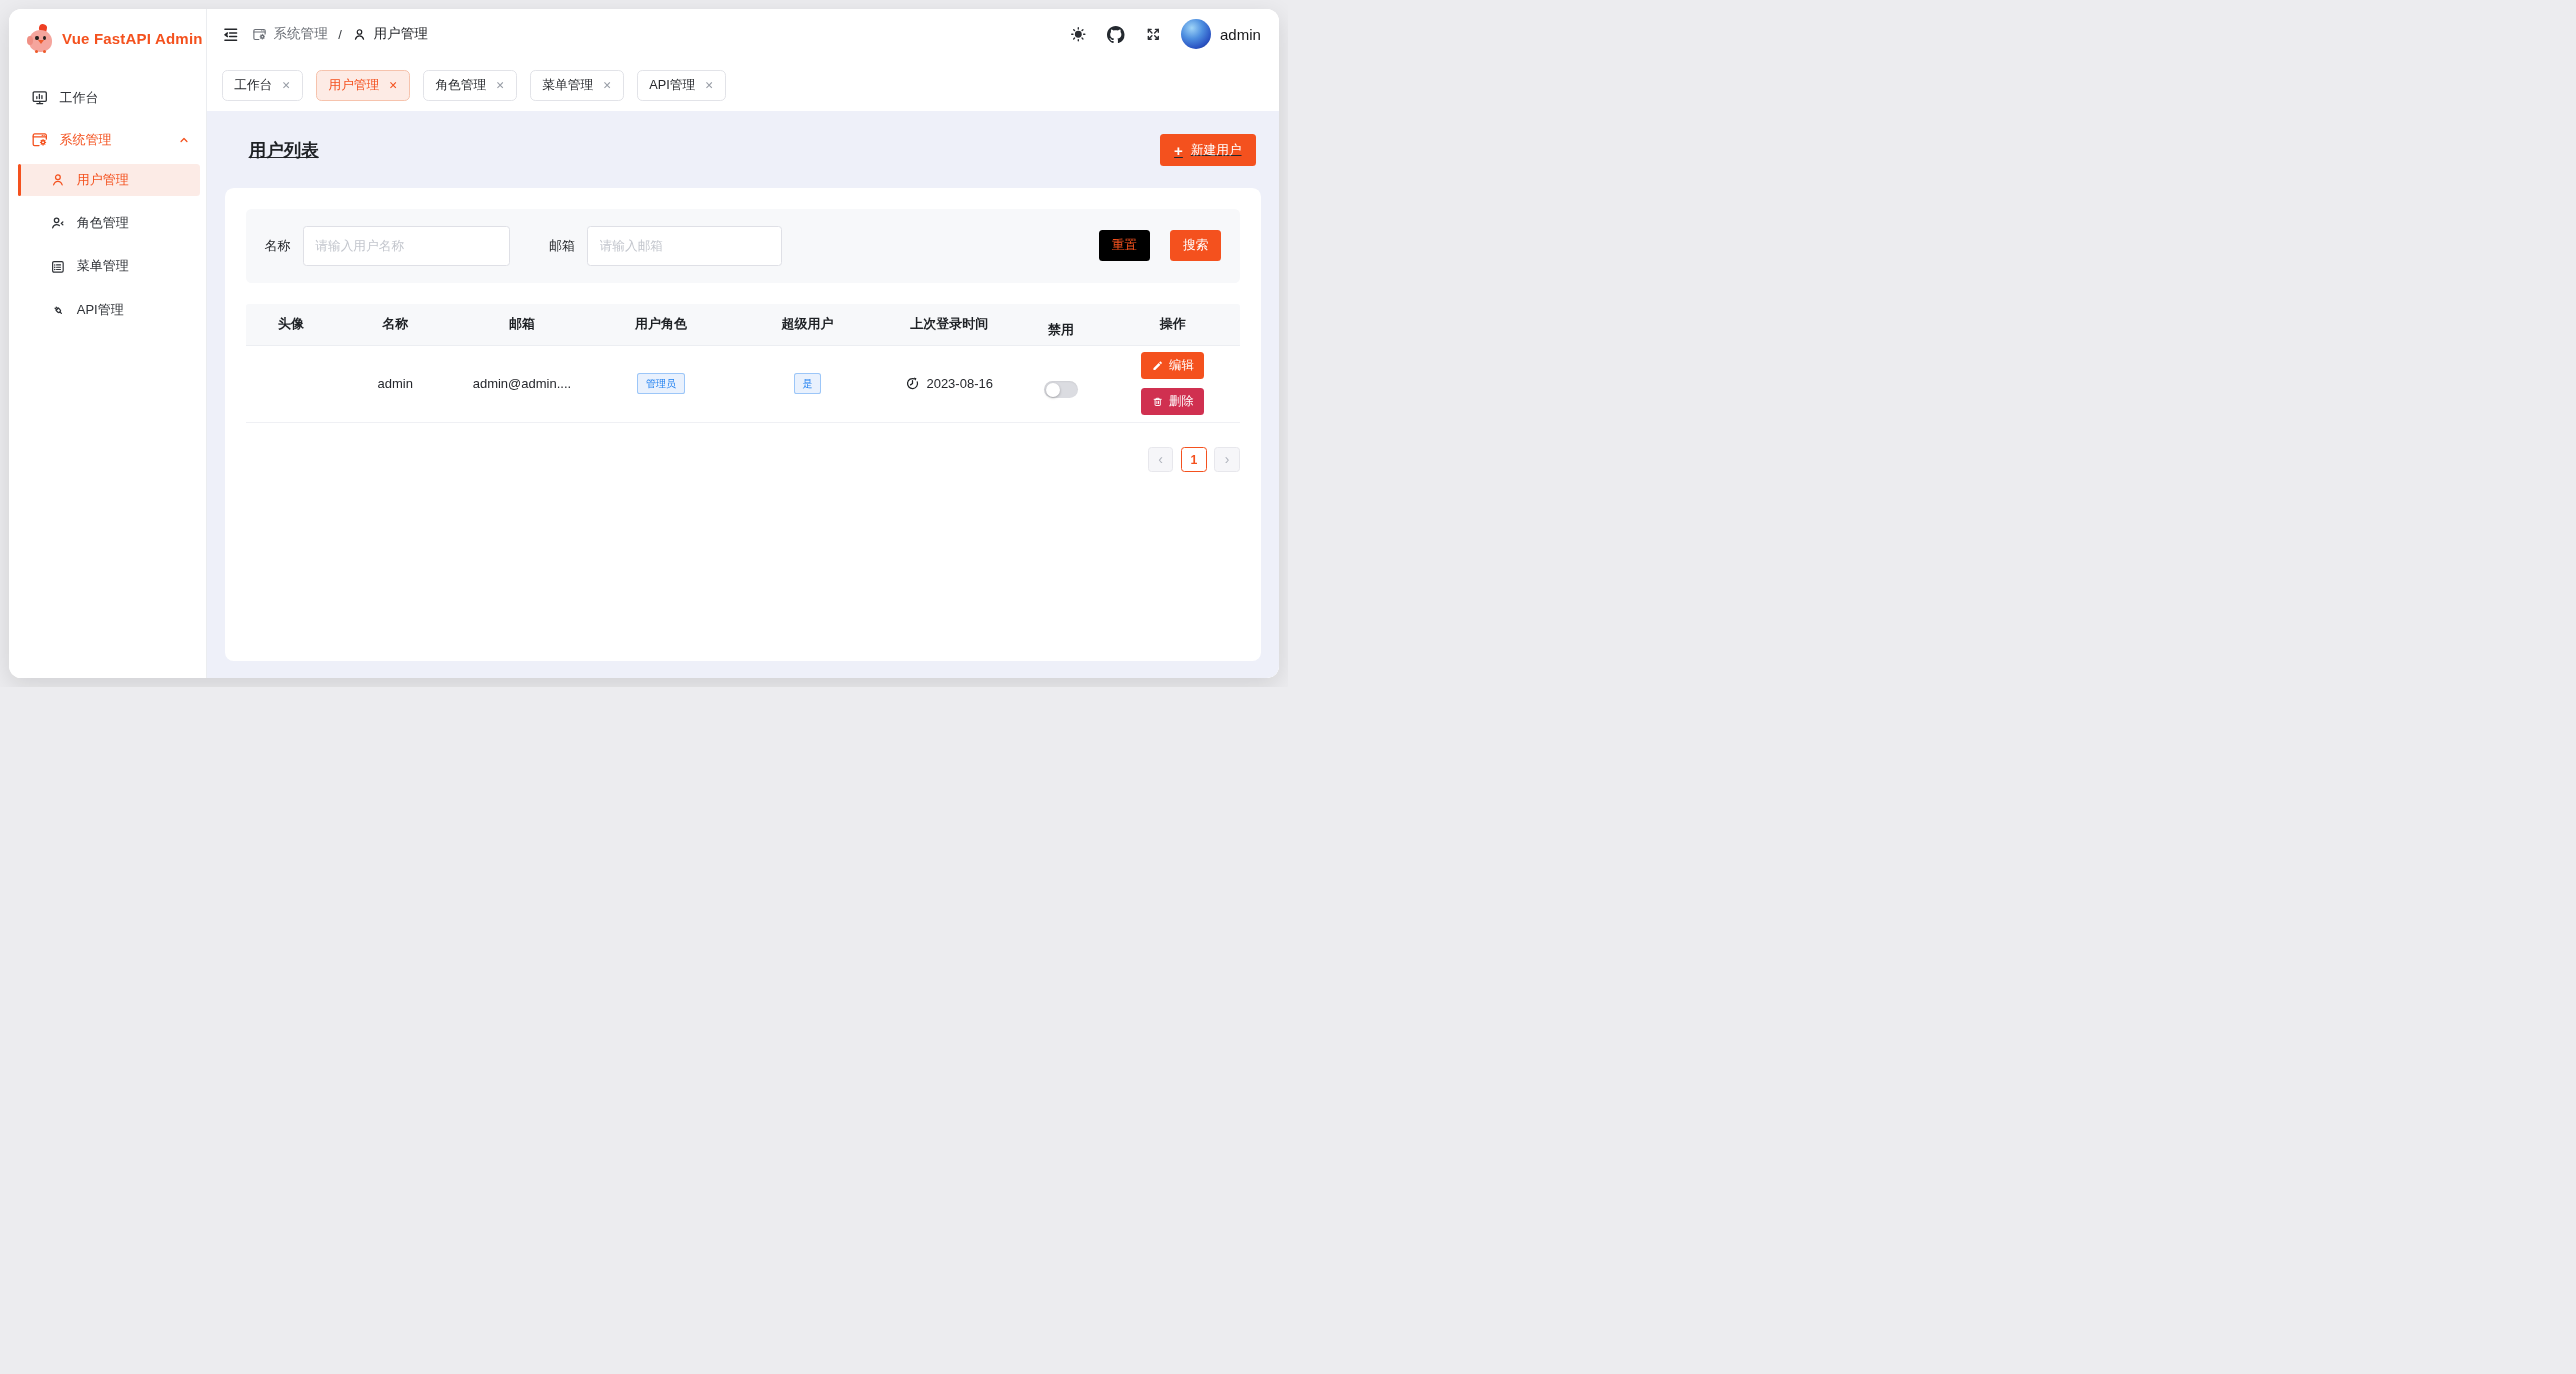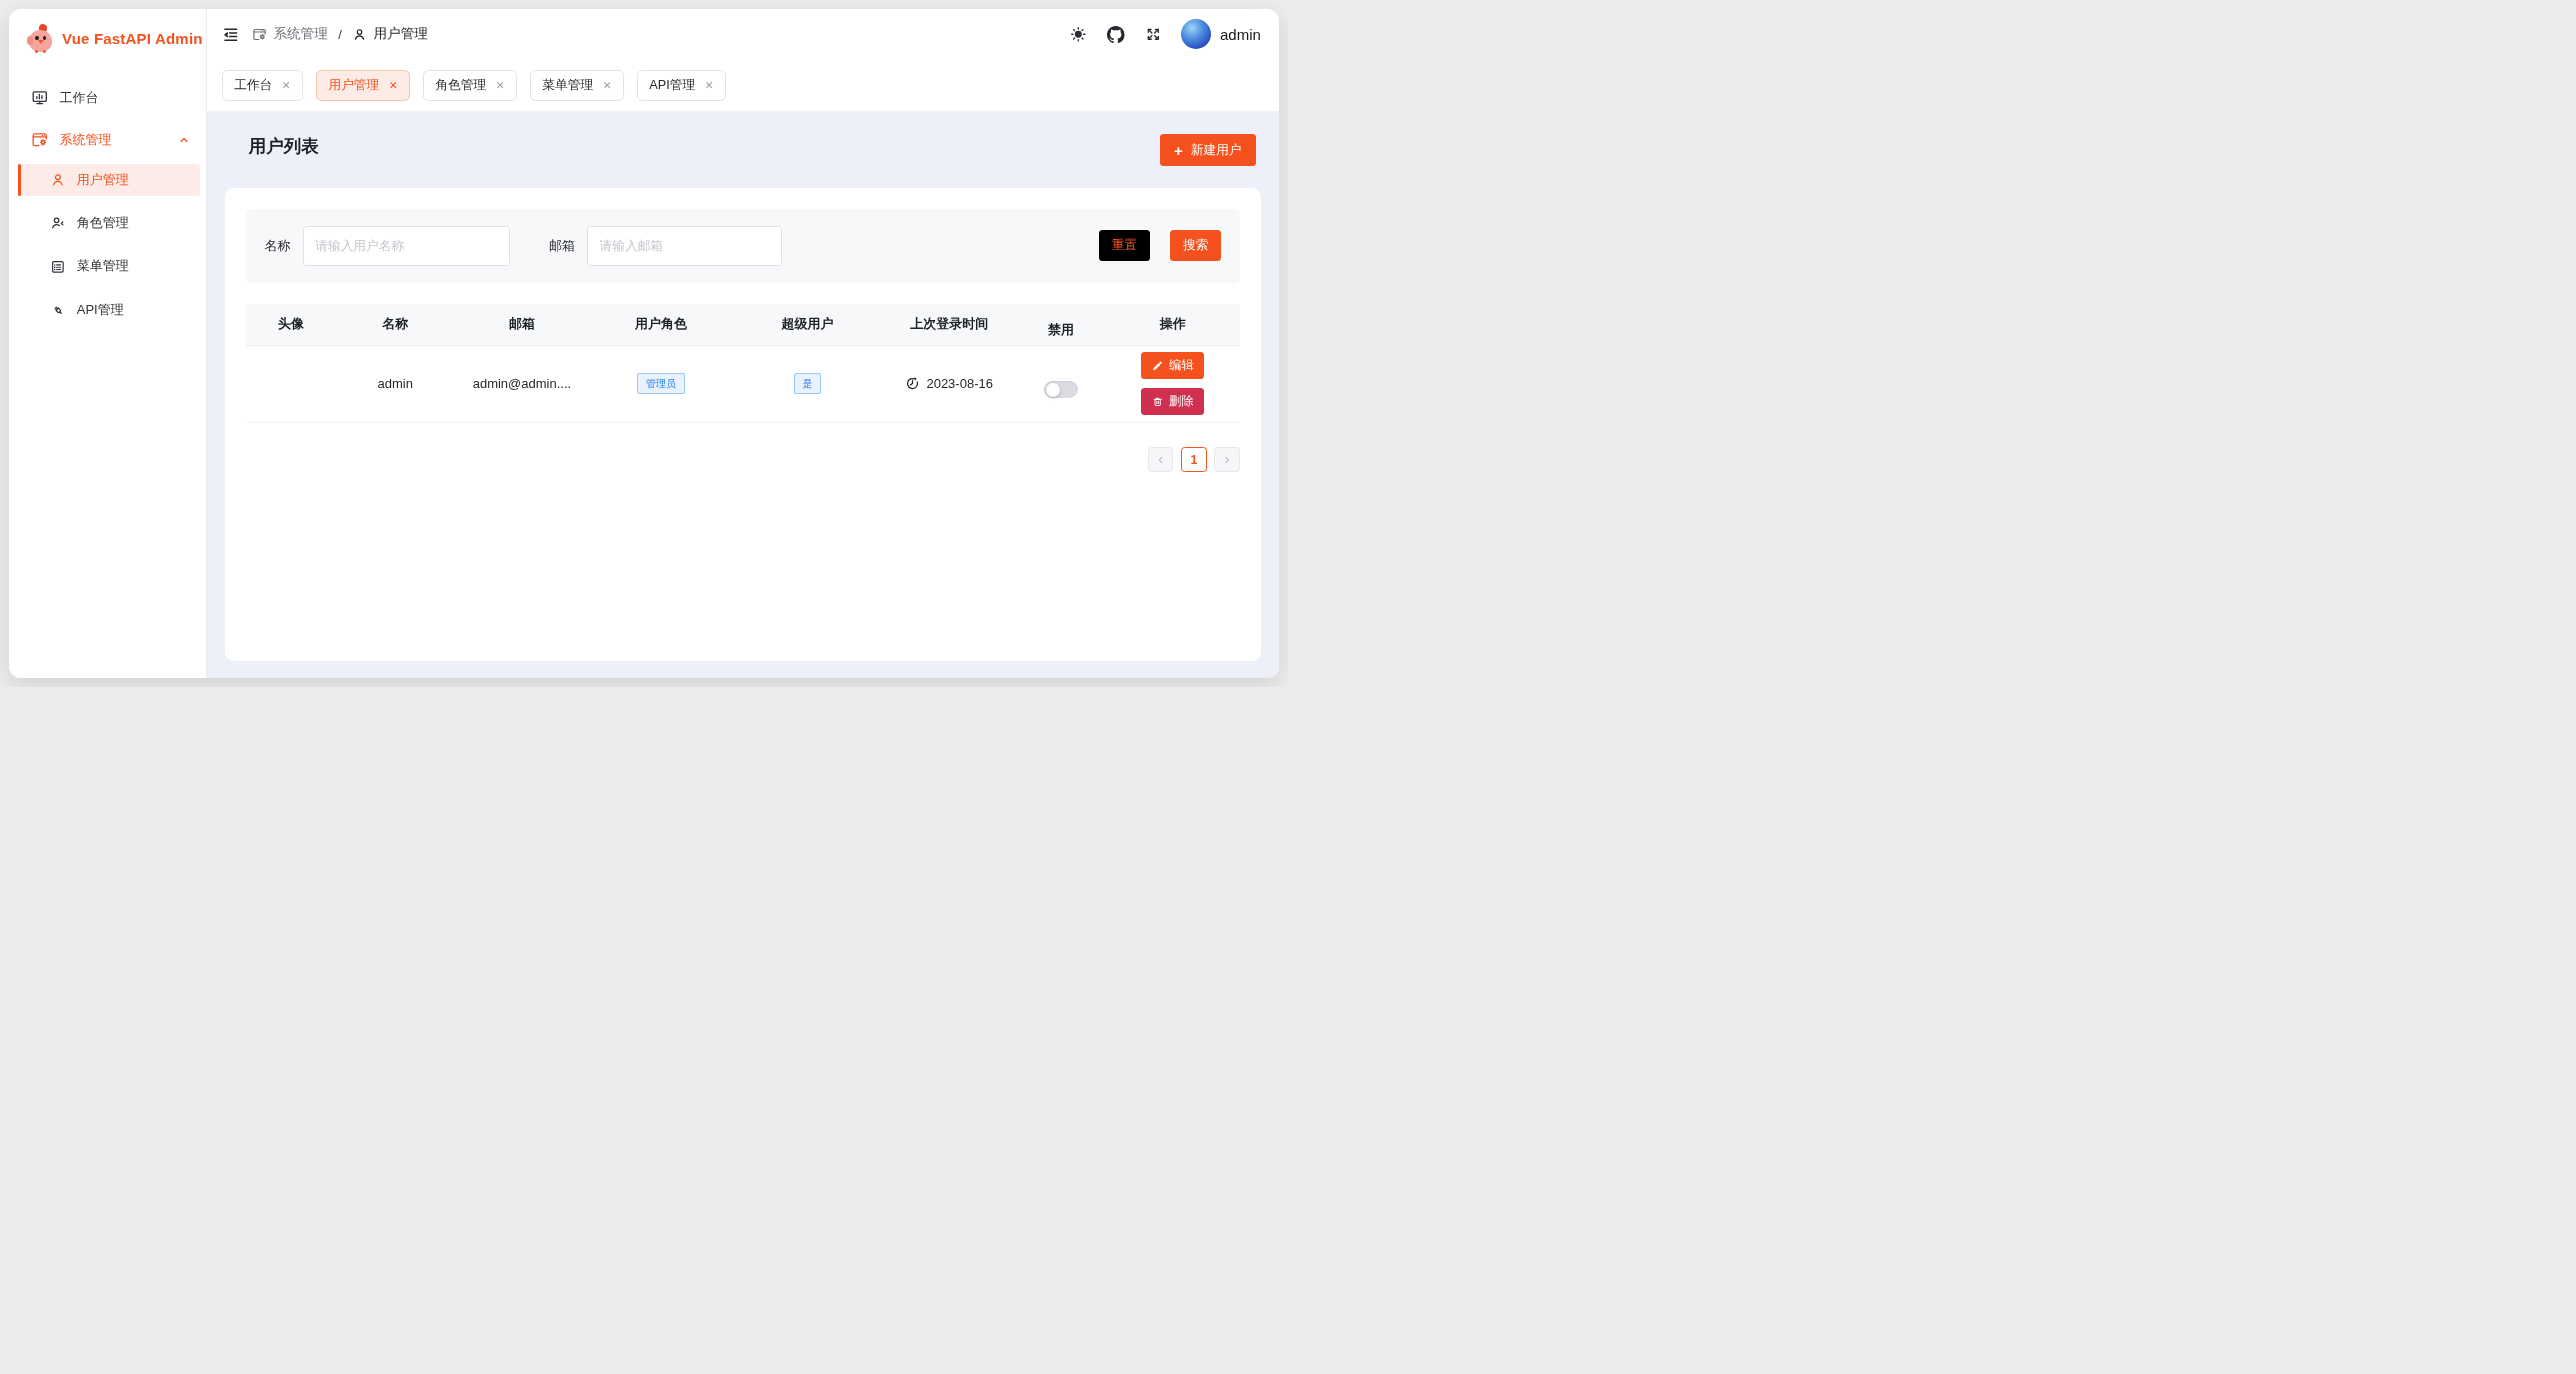--- a/index.html
+++ b/index.html
@@ -55,21 +55,21 @@
   .username { font-size:15px; color:#17181a; }
 
   .tabbar { height:51px; display:flex; align-items:center; gap:13px; padding:0 15px; flex-shrink:0; }
   .tab { height:31px; display:flex; align-items:center; gap:9.6px; padding:0 11.4px; border:0.9px solid #e2e3e8; border-radius:5.3px; font-size:12.7px; color:#26282c; background:#fff; cursor:pointer; white-space:nowrap; }
   .tab .close { font-size:10.5px; color:#989da6; line-height:1; }
   .tab.active { background:#fdebe5; border-color:#f6c3ad; color:#F4511E; }
   .tab.active .close { color:#F4511E; }
 
   
   .content { flex:1; background:#eef0f9; padding:0 18.4px; display:flex; flex-direction:column; min-height:0; }
-  .title-row { display:flex; justify-content:space-between; padding:23.6px 5.3px 22px 23.6px; flex-shrink:0; }
+  .title-row { display:flex; align-items:center; justify-content:space-between; padding:23.6px 5.3px 22px 23.6px; flex-shrink:0;text-decoration:underline; }
   .page-title { font-size:17.5px; font-weight:bold; color:#1e2125; }
   .btn { border:none; cursor:pointer; font-family:inherit; display:flex; align-items:center; justify-content:center; }
   .btn-create { height:32px; background:#F4511E; color:#fff; border-radius:3.5px; font-size:12.7px; gap:7.9px; padding:0 14px; }
   .btn-create .plus { font-size:15px; font-weight:bold; line-height:1; }
 
   .card { background:#fff; border-radius:8.8px; padding:21px; flex:1; margin-bottom:17.5px; display:flex; flex-direction:column; min-height:0; }
 
   .filter-panel { background:#f7f8fa; border-radius:5.3px; display:flex; align-items:center; padding:16.6px 18.4px; flex-shrink:0; }
   .filter-group { display:flex; align-items:center; gap:12.3px; margin-right:39px; }
   .filter-label { font-size:13px; color:#25272b; white-space:nowrap; }

